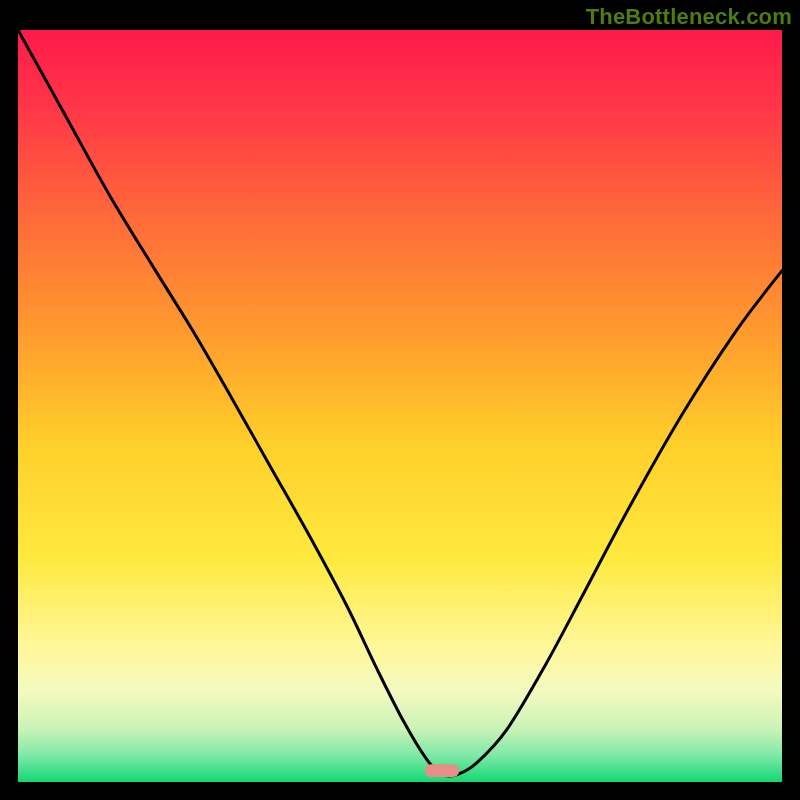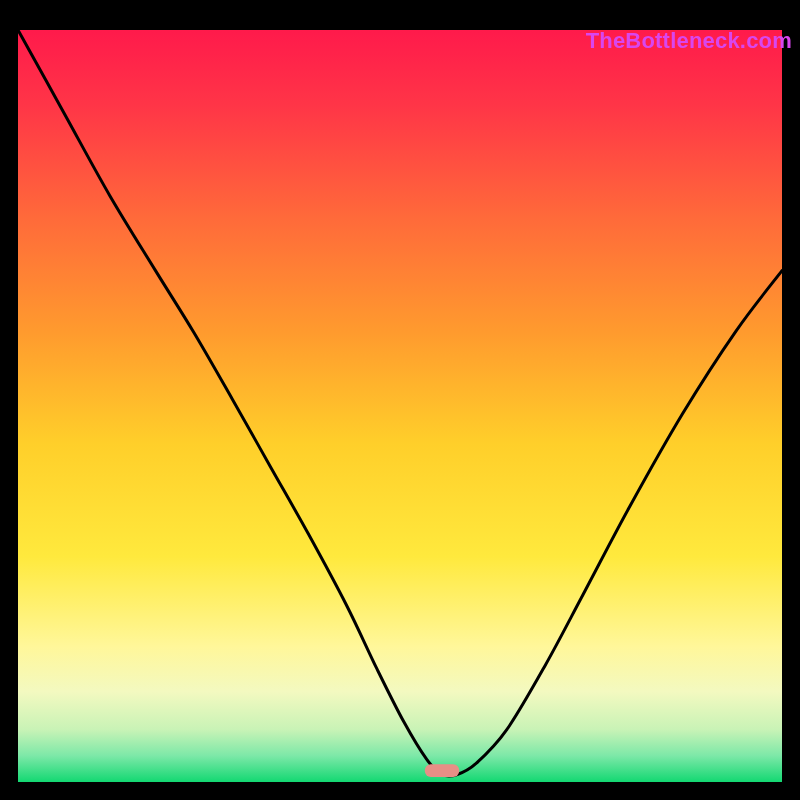--- a/index.html
+++ b/index.html
@@ -13,27 +13,26 @@
   .frame {
     position: relative;
     width: 800px;
     height: 800px;
     background: #000;
   }
   .watermark {
     position: absolute;
     top: 4px;
     right: 8px;
-    color: #d946ef;
+    color: #4d7c0f;
     font-family: Arial, Helvetica, sans-serif;
     font-size: 22px;
     font-weight: 600;
     z-index: 10;
     letter-spacing: 0.2px;
-    margin-top: 24px;
   }
   svg {
     position: absolute;
     left: 0;
     top: 0;
   }
 </style>
 </head>
 <body>
 <div class="frame">

